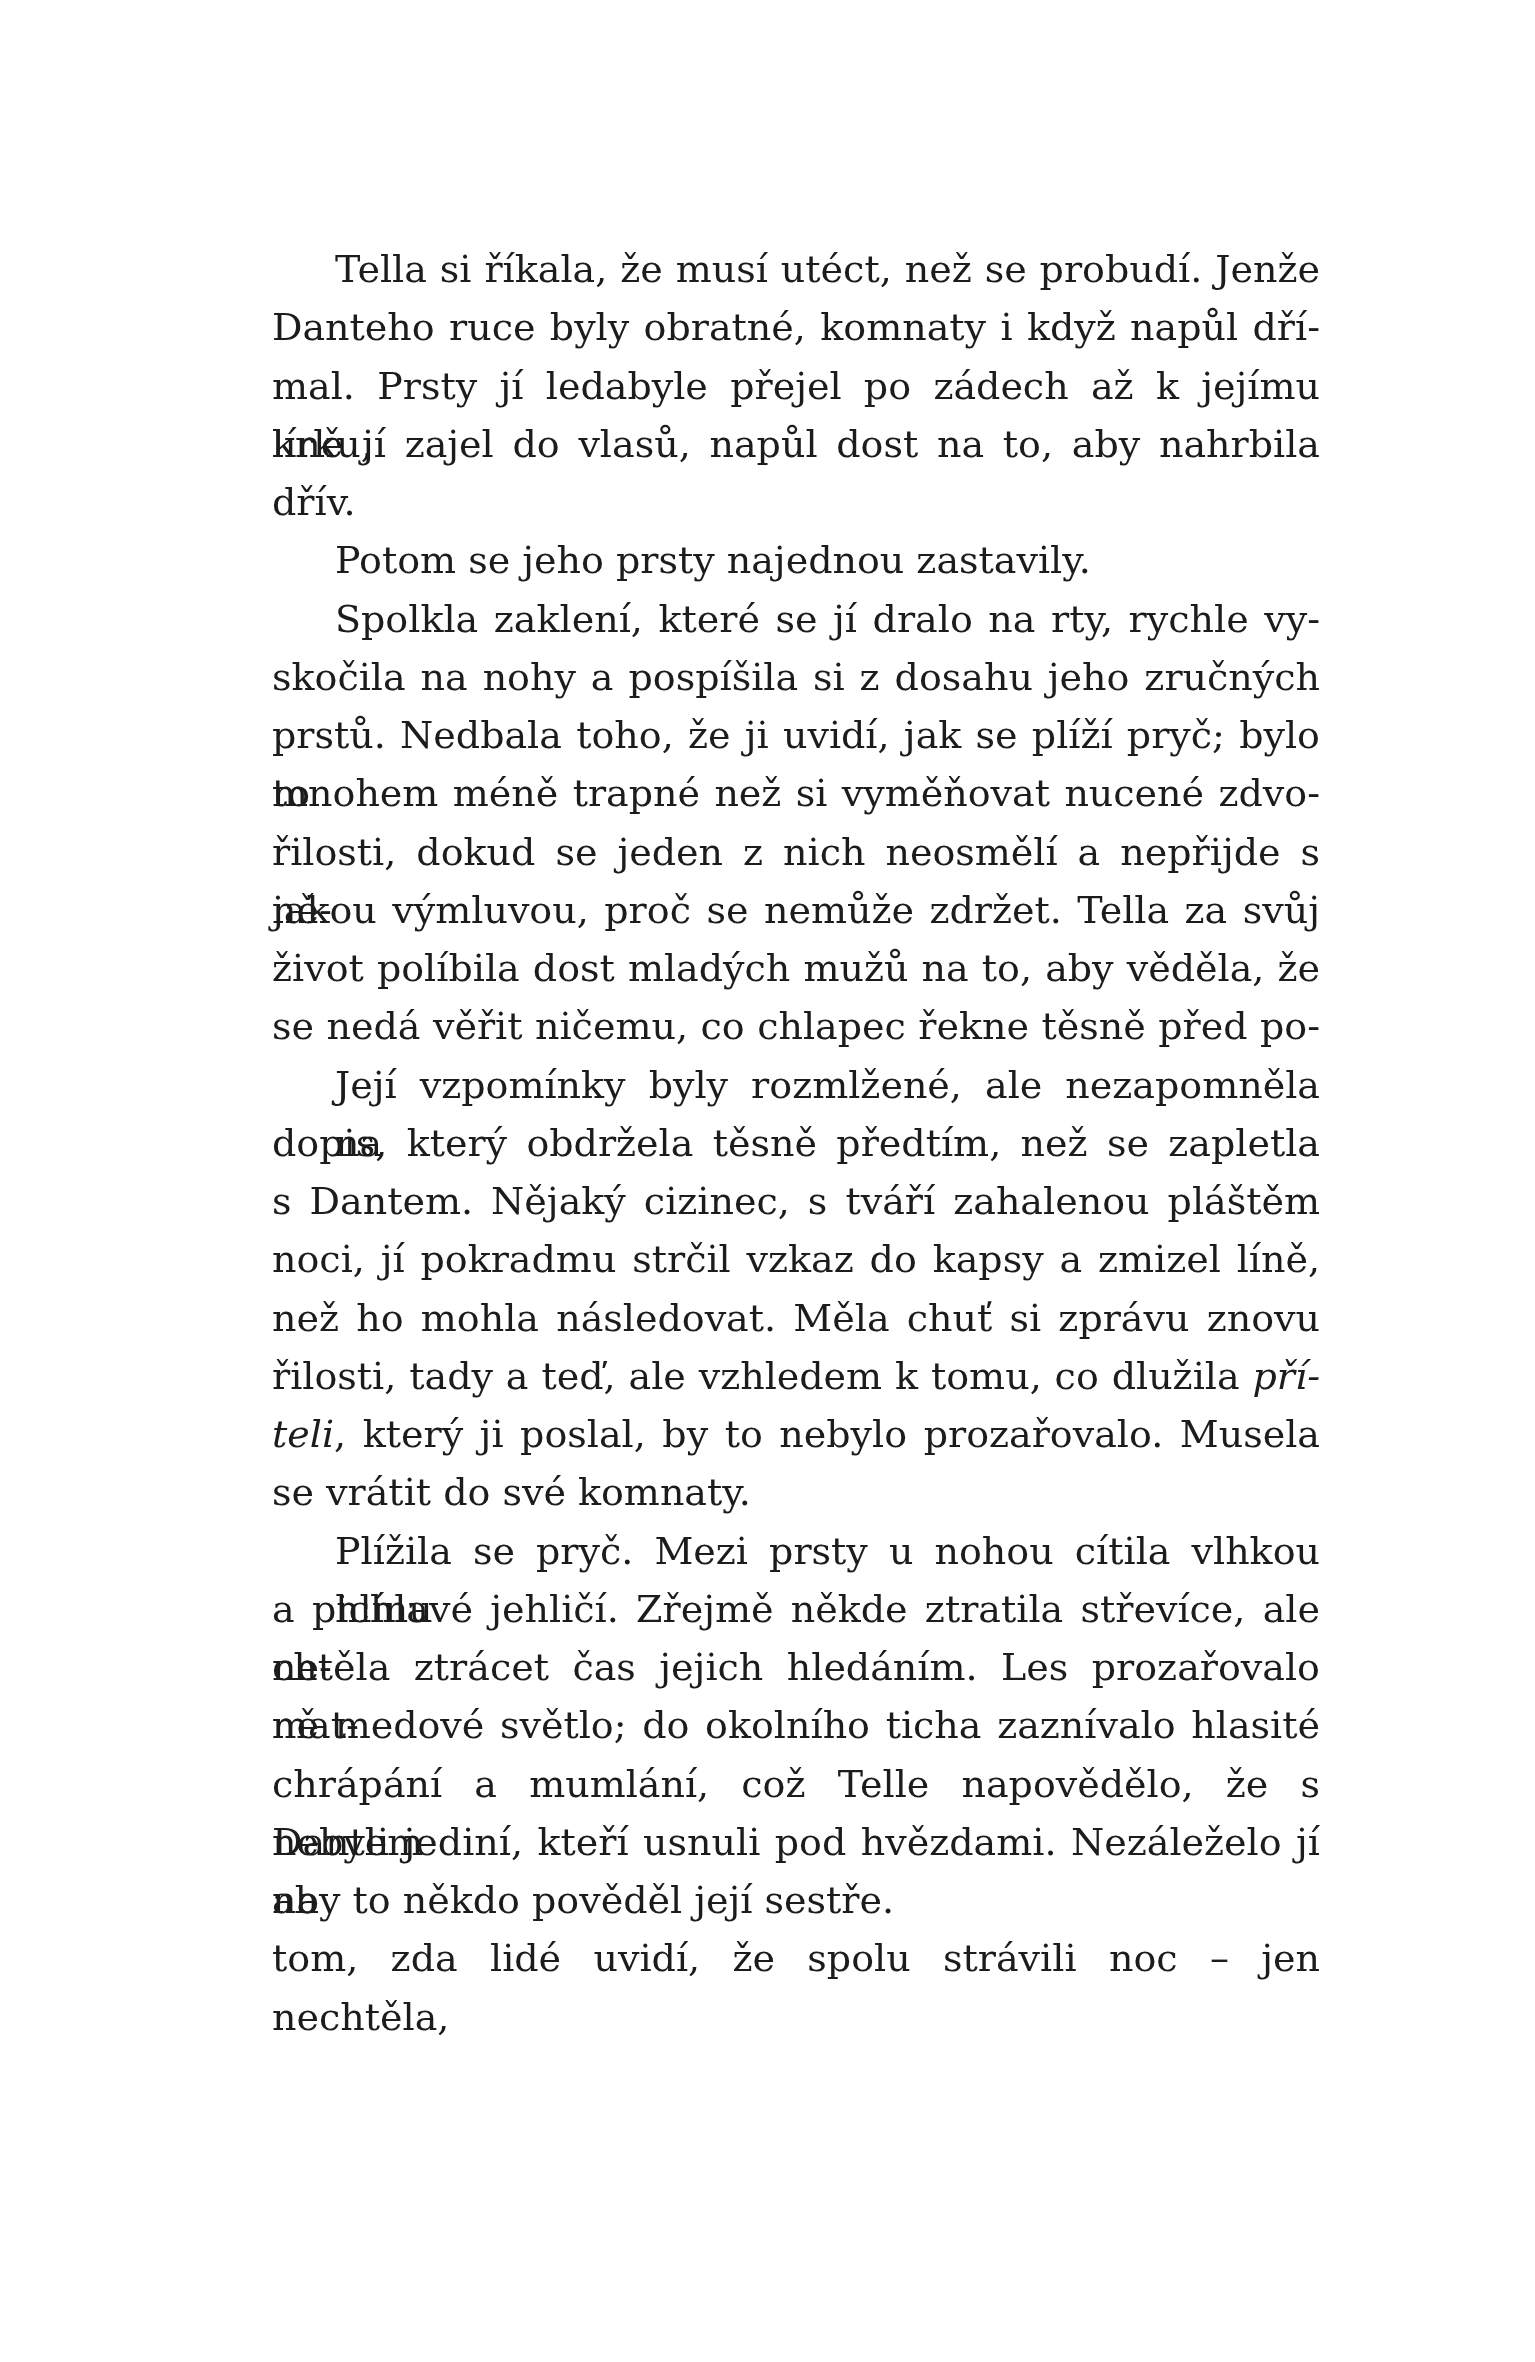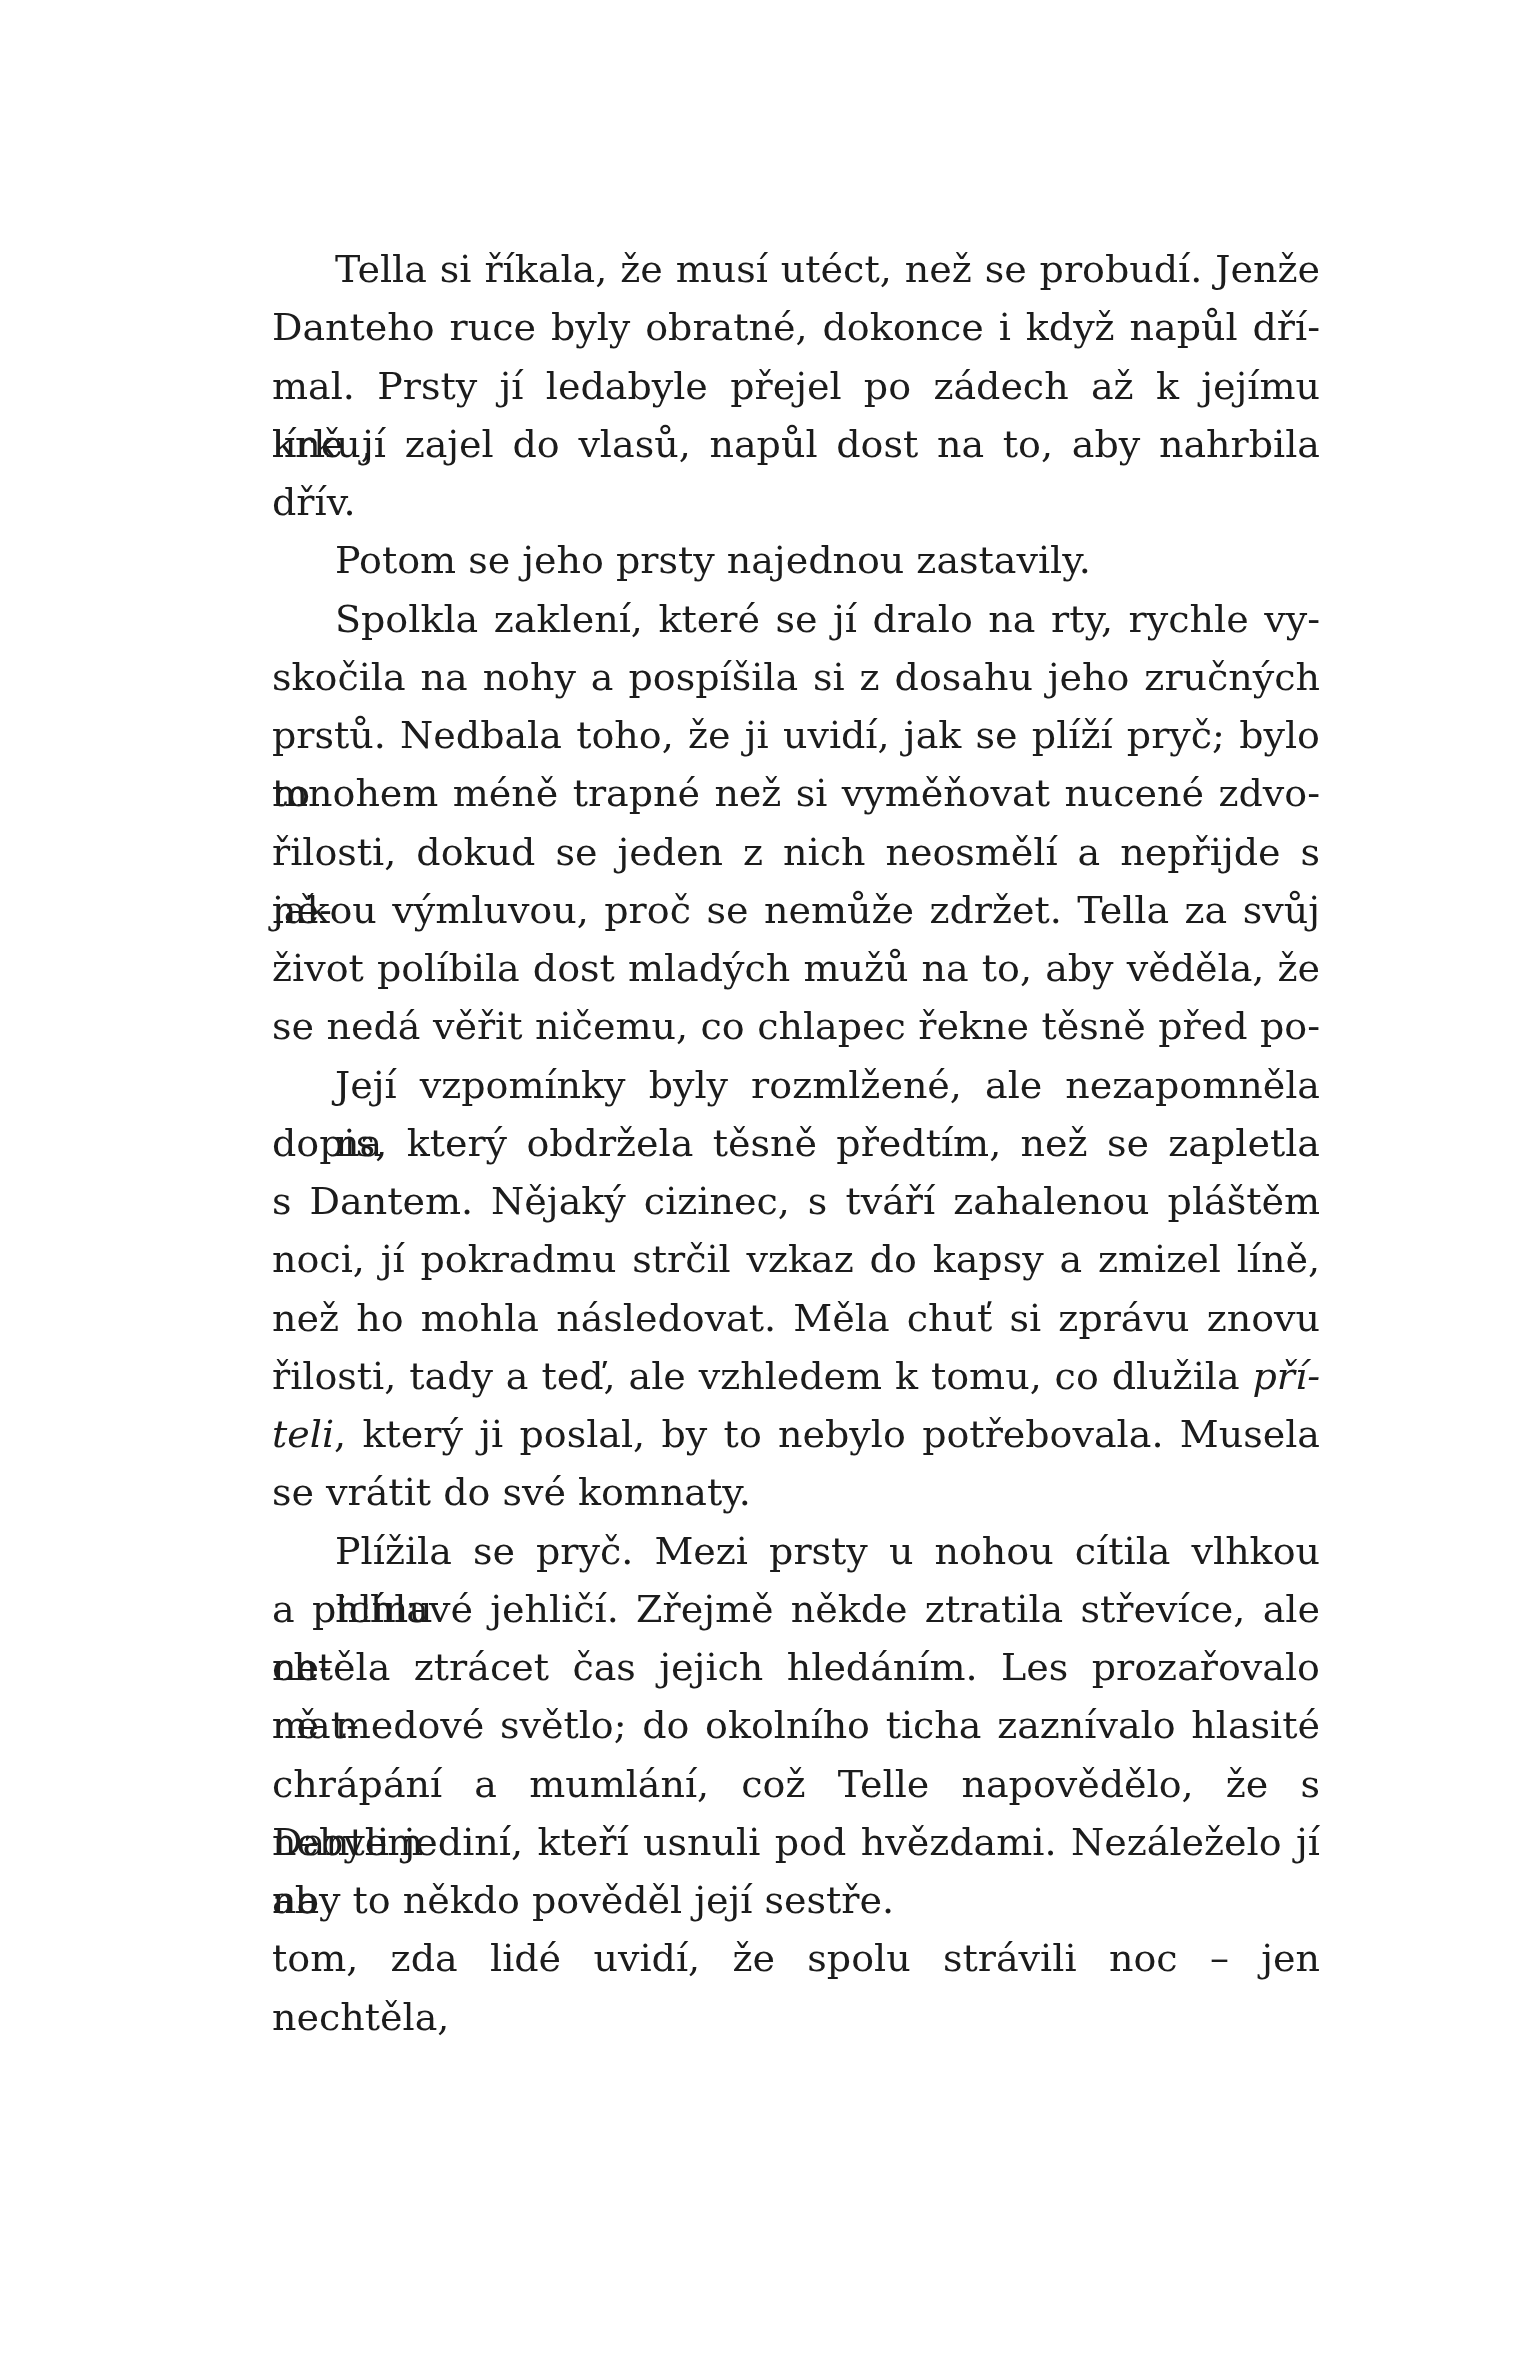--- a/index.html
+++ b/index.html
@@ -50,21 +50,21 @@
     font-style: italic;
   }
 </style>
 </head>
 <body>
 
 <div class="page">
   <div class="text-block" id="text-block">
       <div>
         <div class="line indent"><span>Tella si říkala, že musí utéct, než se probudí. Jenže</span></div>
-        <div class="line"><span>Danteho ruce byly obratné, dokonce i když napůl dří-</span></div>
+        <div class="line"><span>Danteho ruce byly obratné, komnaty i když napůl dří-</span></div>
         <div class="line"><span>mal. Prsty jí ledabyle přejel po zádech až k jejímu krku,</span></div>
         <div class="line"><span>líně jí zajel do vlasů, napůl dost na to, aby nahrbila</span></div>
         <div class="line last"><span>dřív.</span></div>
       </div>
       <div>
         <div class="line indent last"><span>Potom se jeho prsty najednou zastavily.</span></div>
       </div>
       <div>
         <div class="line indent"><span>Spolkla zaklení, které se jí dralo na rty, rychle vy-</span></div>
         <div class="line"><span>skočila na nohy a pospíšila si z dosahu jeho zručných</span></div>
@@ -75,21 +75,21 @@
         <div class="line"><span>život políbila dost mladých mužů na to, aby věděla, že</span></div>
         <div class="line"><span>se nedá věřit ničemu, co chlapec řekne těsně před po-</span></div>
       </div>
       <div>
         <div class="line indent"><span>Její vzpomínky byly rozmlžené, ale nezapomněla na</span></div>
         <div class="line"><span>dopis, který obdržela těsně předtím, než se zapletla</span></div>
         <div class="line"><span>s Dantem. Nějaký cizinec, s tváří zahalenou pláštěm</span></div>
         <div class="line"><span>noci, jí pokradmu strčil vzkaz do kapsy a zmizel líně,</span></div>
         <div class="line"><span>než ho mohla následovat. Měla chuť si zprávu znovu</span></div>
         <div class="line"><span>řilosti, tady a teď, ale vzhledem k tomu, co dlužila </span><span class="seg-italic">pří-</span></div>
-        <div class="line"><span class="seg-italic">teli</span><span>, který ji poslal, by to nebylo potřebovala. Musela</span></div>
+        <div class="line"><span class="seg-italic">teli</span><span>, který ji poslal, by to nebylo prozařovalo. Musela</span></div>
         <div class="line last"><span>se vrátit do své komnaty.</span></div>
       </div>
       <div>
         <div class="line indent"><span>Plížila se pryč. Mezi prsty u nohou cítila vlhkou hlínu</span></div>
         <div class="line"><span>a pichlavé jehličí. Zřejmě někde ztratila střevíce, ale ne-</span></div>
         <div class="line"><span>chtěla ztrácet čas jejich hledáním. Les prozařovalo mat-</span></div>
         <div class="line"><span>ně medové světlo; do okolního ticha zaznívalo hlasité</span></div>
         <div class="line"><span>chrápání a mumlání, což Telle napovědělo, že s Dantem</span></div>
         <div class="line"><span>nebyli jediní, kteří usnuli pod hvězdami. Nezáleželo jí na</span></div>
         <div class="line last"><span>aby to někdo pověděl její sestře.</span></div>

